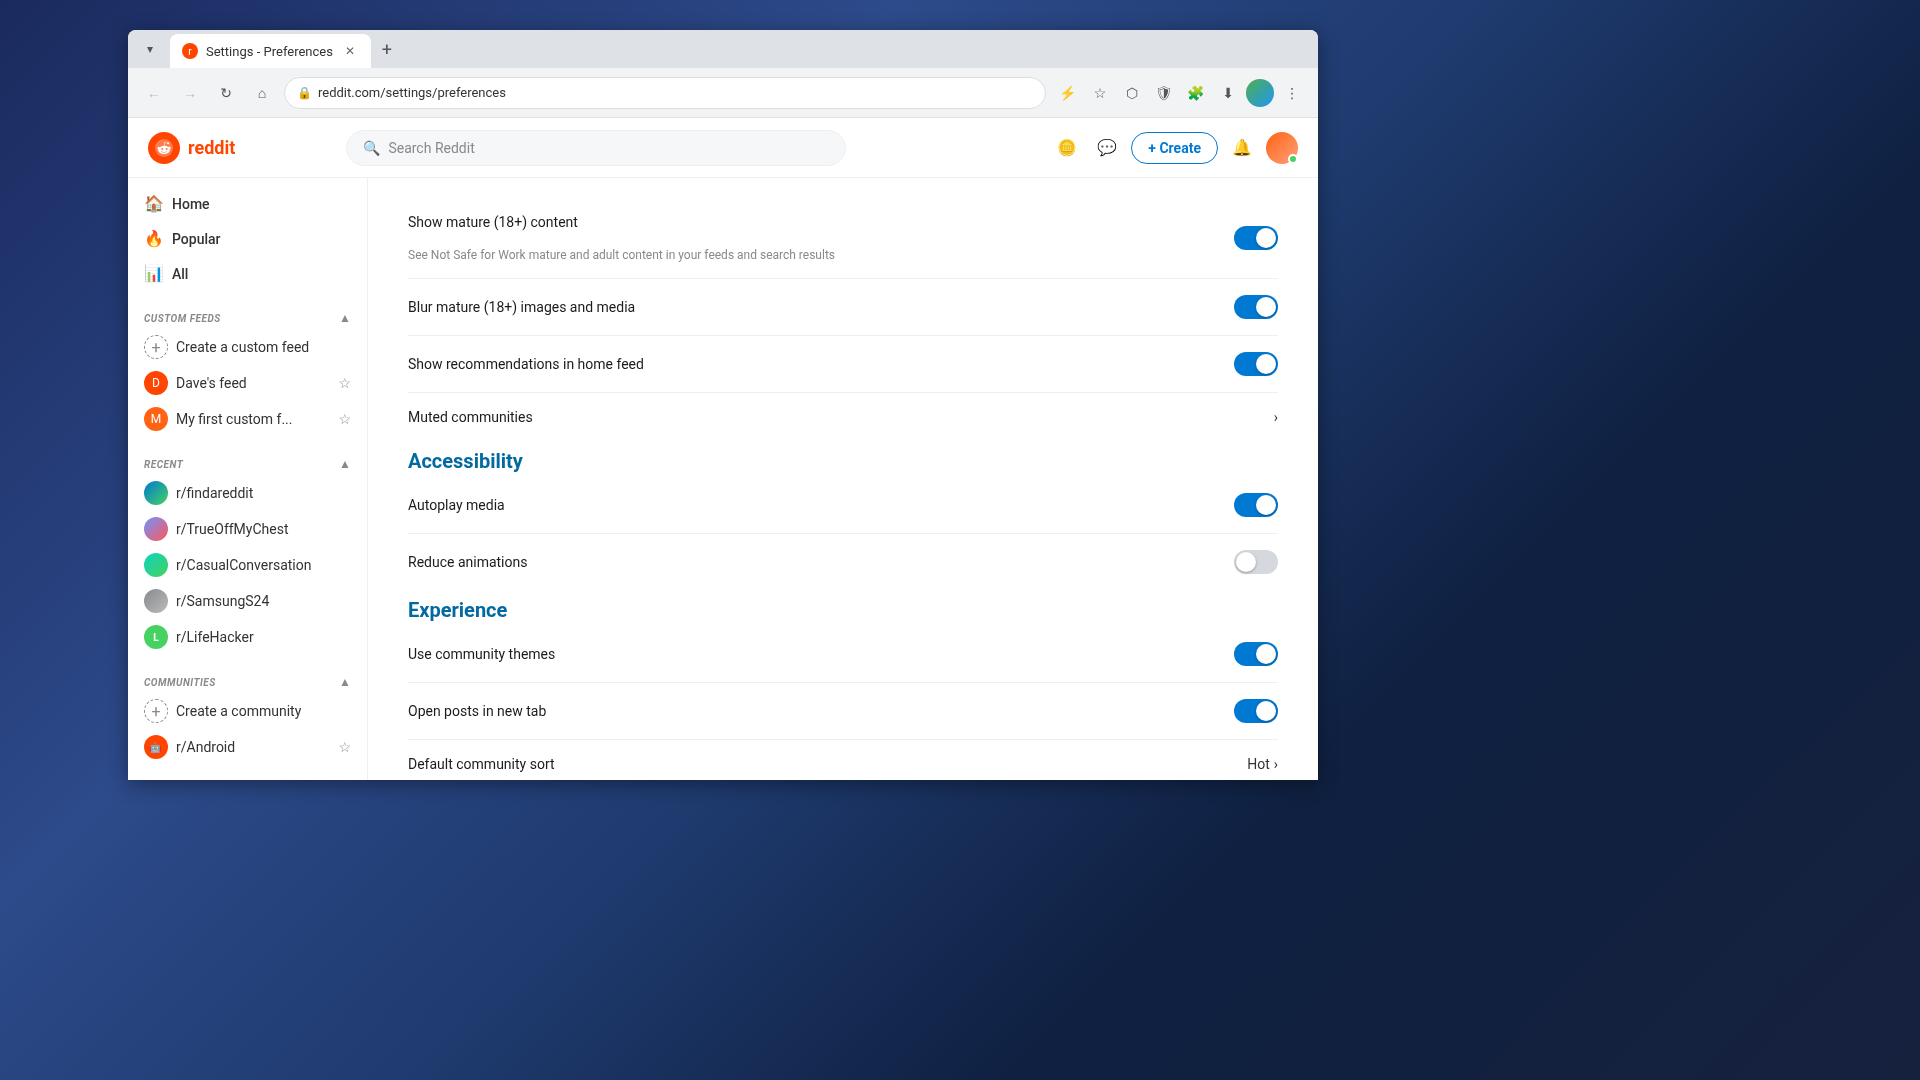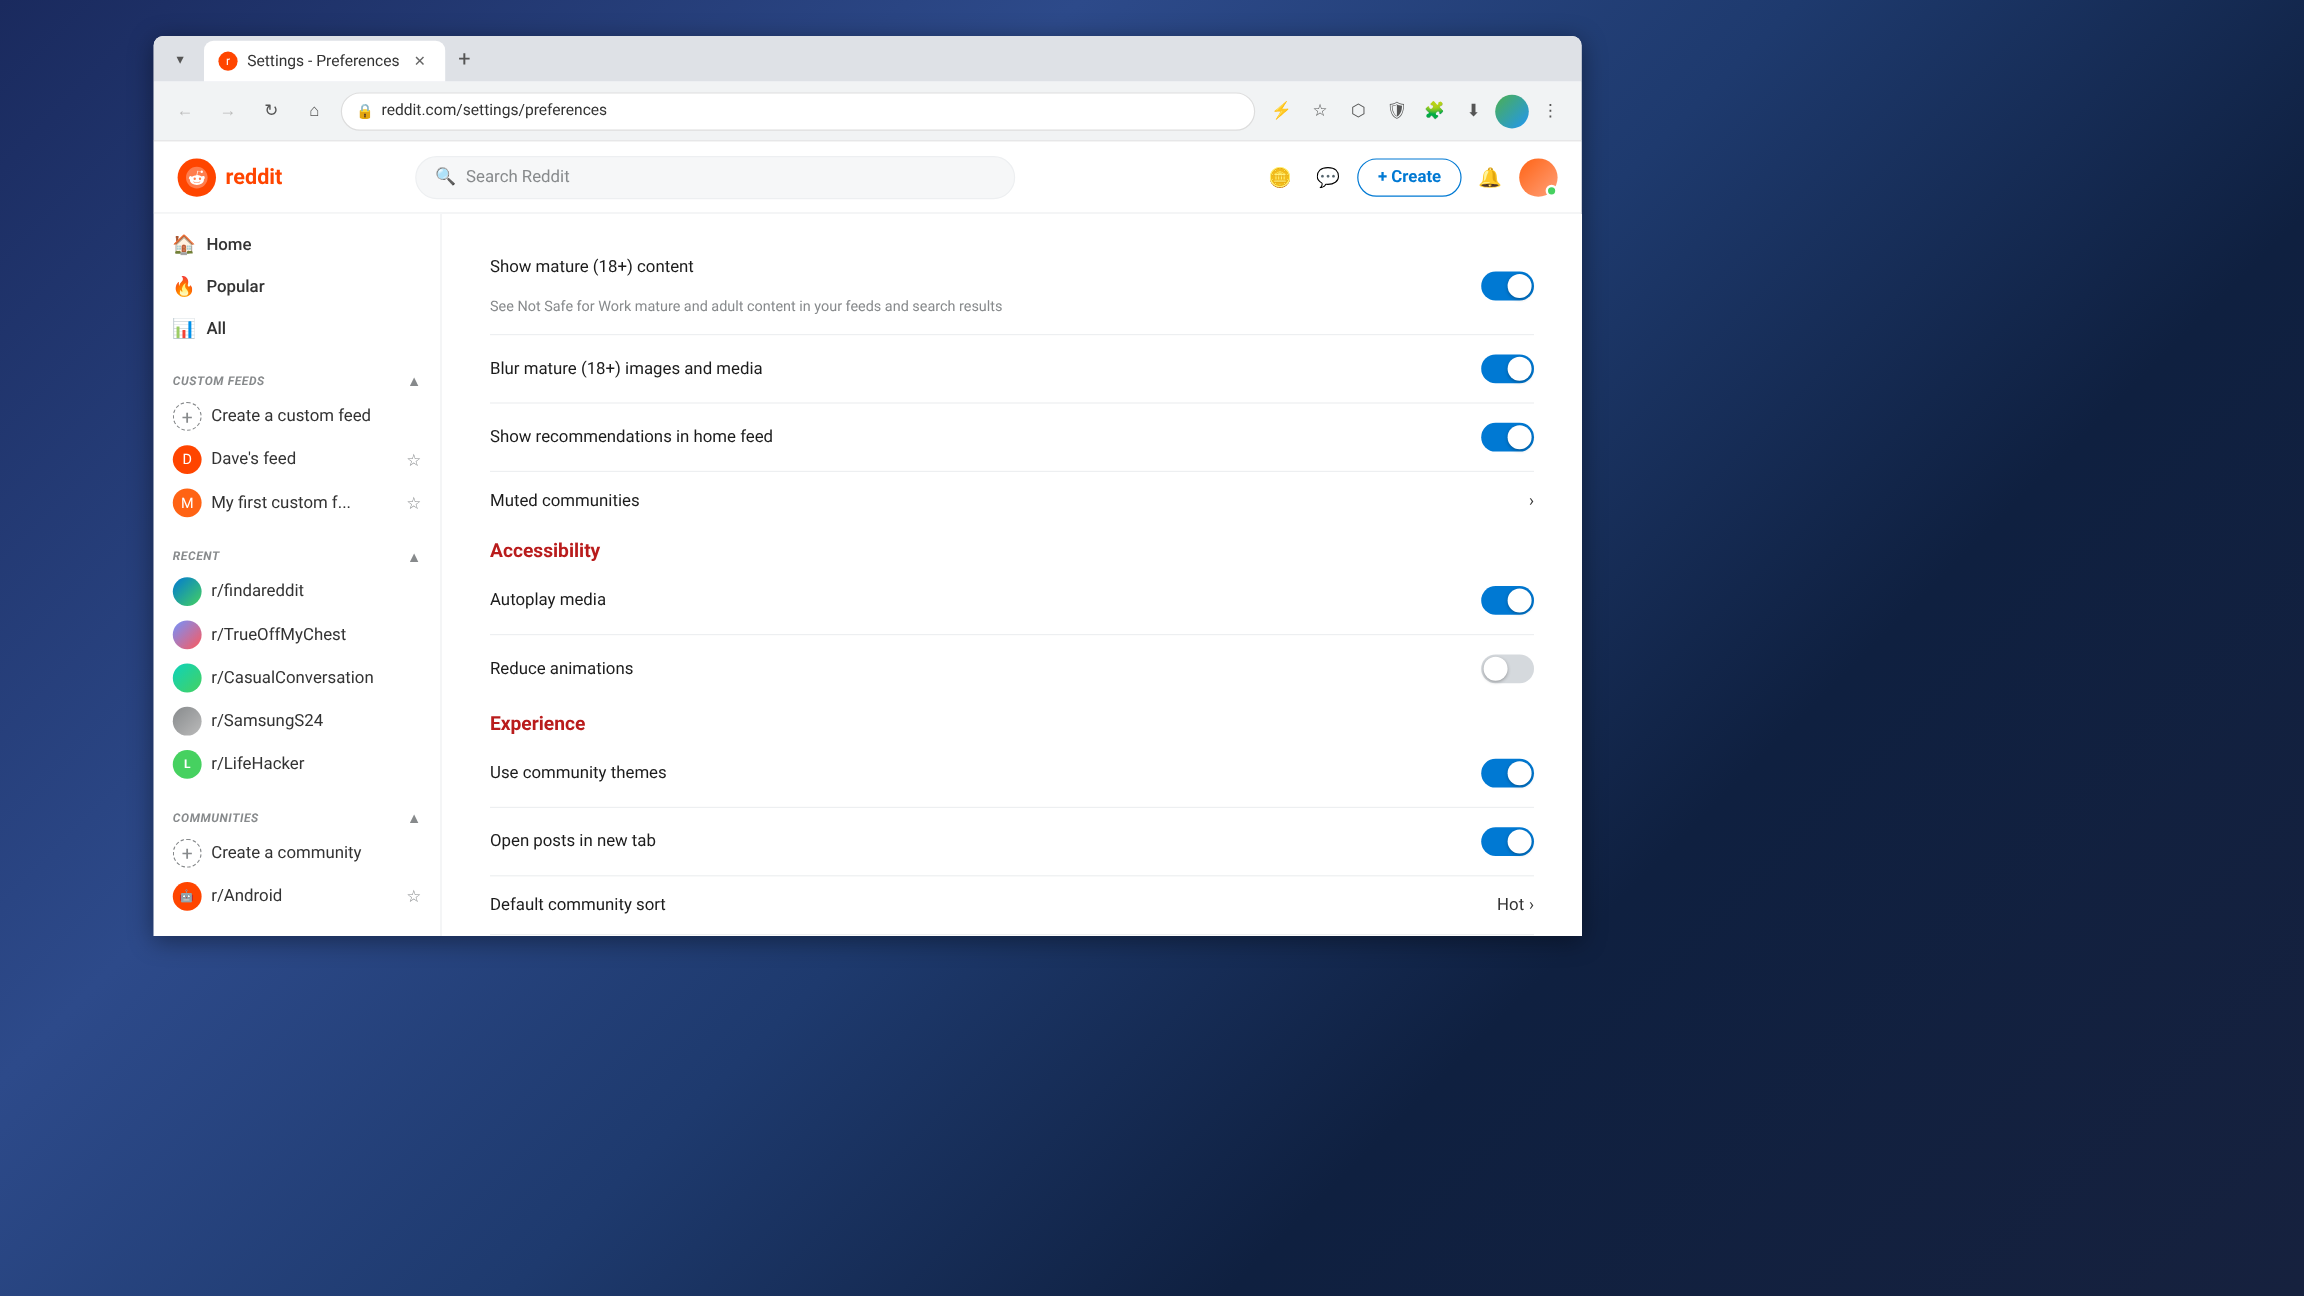--- a/index.html
+++ b/index.html
@@ -400,23 +400,23 @@
       display: flex;
       align-items: center;
       gap: 4px;
       color: #333;
       font-size: 14px;
       cursor: pointer;
     }
 
     
     .section-heading {
-      font-size: 16px;
+      font-size: 20px;
       font-weight: 700;
-      color: #b91c1c;
+      color: #0369a1;
       margin: 8px 0 4px 0;
     }
 
     
     .bg {
       position: fixed;
       top: 0; left: 0; right: 0; bottom: 0;
       background: linear-gradient(135deg, #1a2a5e 0%, #2d4a8a 30%, #1e3a6e 50%, #0f2040 70%, #16213e 100%);
       z-index: -1;
     }

